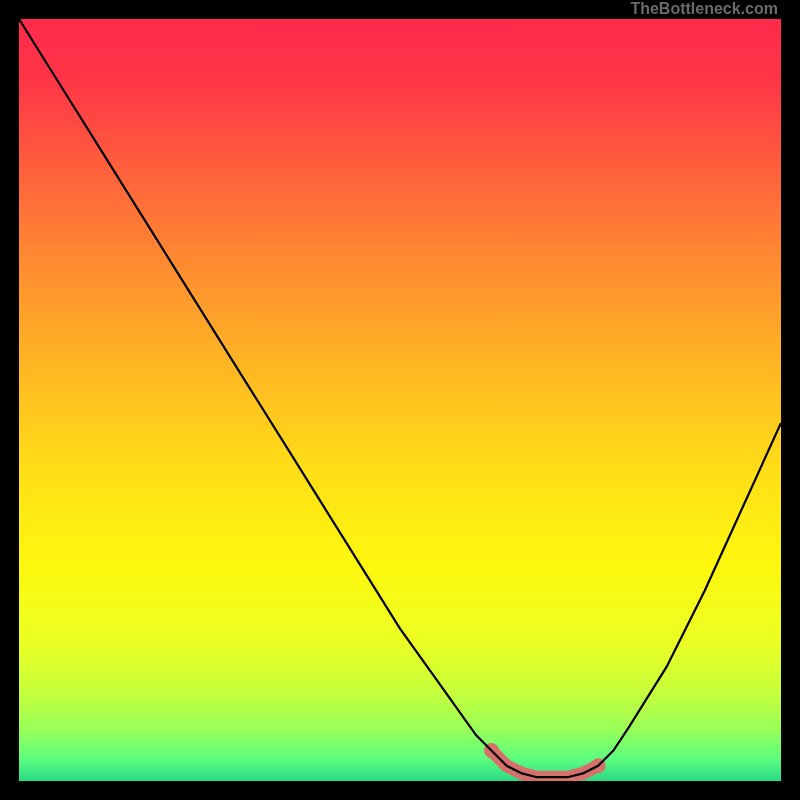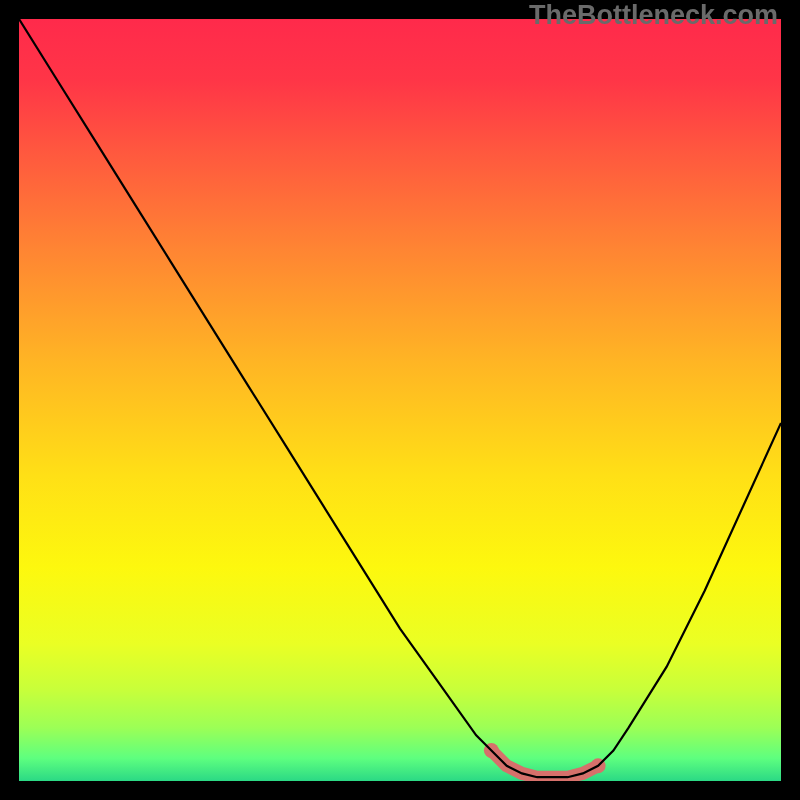--- a/index.html
+++ b/index.html
@@ -16,21 +16,21 @@
     top: 19px;
     width: 762px;
     height: 762px;
     background: #000;
   }
   .watermark {
     position: absolute;
     top: 0px;
     right: 22px;
     font-family: Arial, Helvetica, sans-serif;
-    font-size: 27px;
+    font-size: 16px;
     font-weight: bold;
     color: #6a6a6a;
     letter-spacing: 0px;
   }
   svg {
     display: block;
   }
 </style>
 </head>
 <body>

